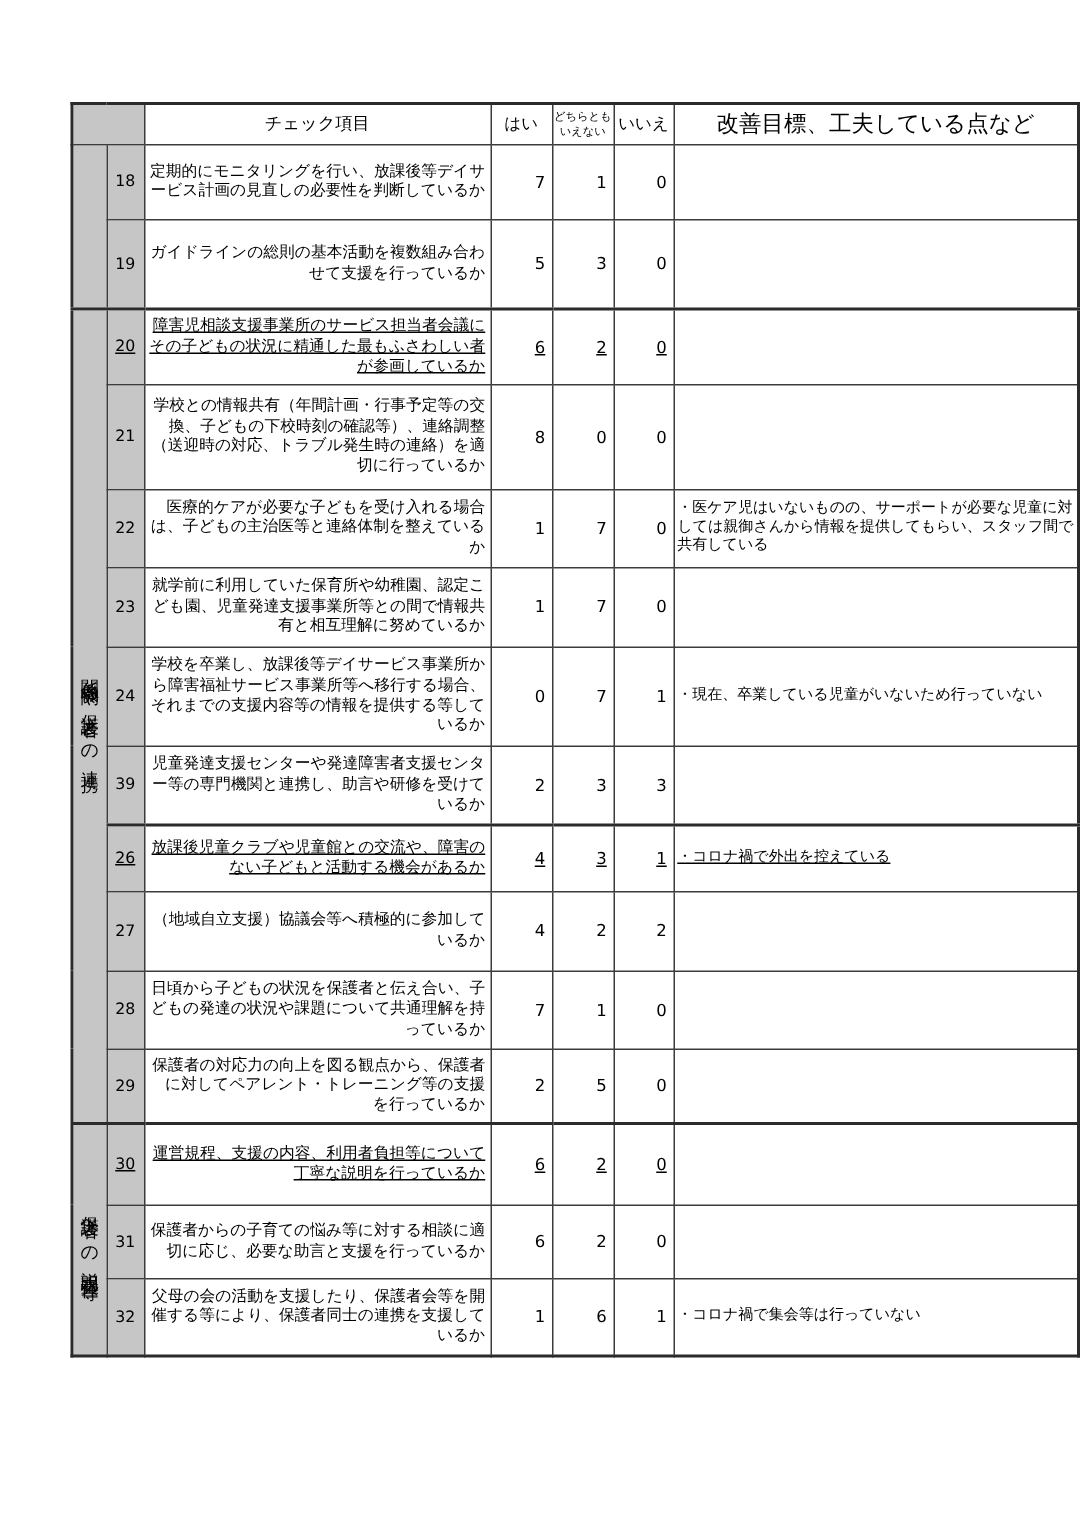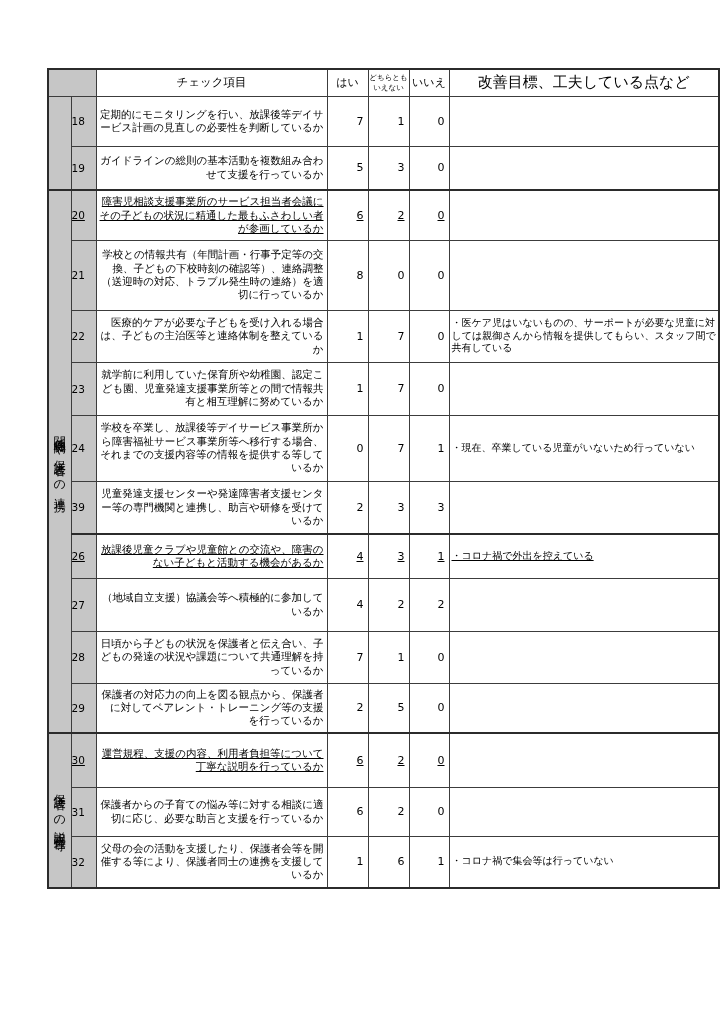--- a/index.html
+++ b/index.html
@@ -25,21 +25,21 @@
   .h-item{font-size:11.5px;text-align:center;}
   .h-yes,.h-no{font-size:11px;text-align:center;}
   .h-neither{font-size:7.5px;line-height:1.25;padding:0;}
   .h-improve{font-size:15px;text-align:center;}
   .cat{background:#c6c6c6;text-align:center;vertical-align:middle;padding:0;}
   .cat-label{
     display:inline-block;
     writing-mode:vertical-rl;text-orientation:upright;
     font-size:12px;letter-spacing:2px;line-height:1;
   }
-  .num{background:#c6c6c6;text-align:left;vertical-align:middle;font-size:10.5px;padding:0;}
+  .num{background:#c6c6c6;text-align:center;vertical-align:middle;font-size:10.5px;padding:0;}
   .item{font-size:10.5px;line-height:1.28;text-align:right;vertical-align:middle;padding:1px 3px;}
   .val{text-align:right;vertical-align:middle;font-size:11px;padding:0 4px 0 0;}
   .comment{font-size:10px;line-height:1.28;text-align:left;vertical-align:middle;padding:1px 2px;}
 </style>
 </head>
 <body>
 
 <table class="sheet">
   <colgroup>
     <col style="width:23px">
@@ -66,21 +66,21 @@
   <tbody>
     <tr style="height:50px">
       <td class="cat" rowspan="2"><span class="cat-label"></span></td>
       <td class="num">18</td>
       <td class="item">定期的にモニタリングを行い、放課後等デイサービス計画の見直しの必要性を判断しているか</td>
       <td class="val">7</td>
       <td class="val">1</td>
       <td class="val">0</td>
       <td class="comment"></td>
     </tr>
-    <tr style="height:44px">
+    <tr style="height:60px">
       <td class="num">19</td>
       <td class="item">ガイドラインの総則の基本活動を複数組み合わせて支援を行っているか</td>
       <td class="val">5</td>
       <td class="val">3</td>
       <td class="val">0</td>
       <td class="comment"></td>
     </tr>
     <tr style="height:50px" class="thick-top">
       <td class="cat" rowspan="10"><span class="cat-label">関係機関や保護者との連携</span></td>
       <td class="num">20</td>

